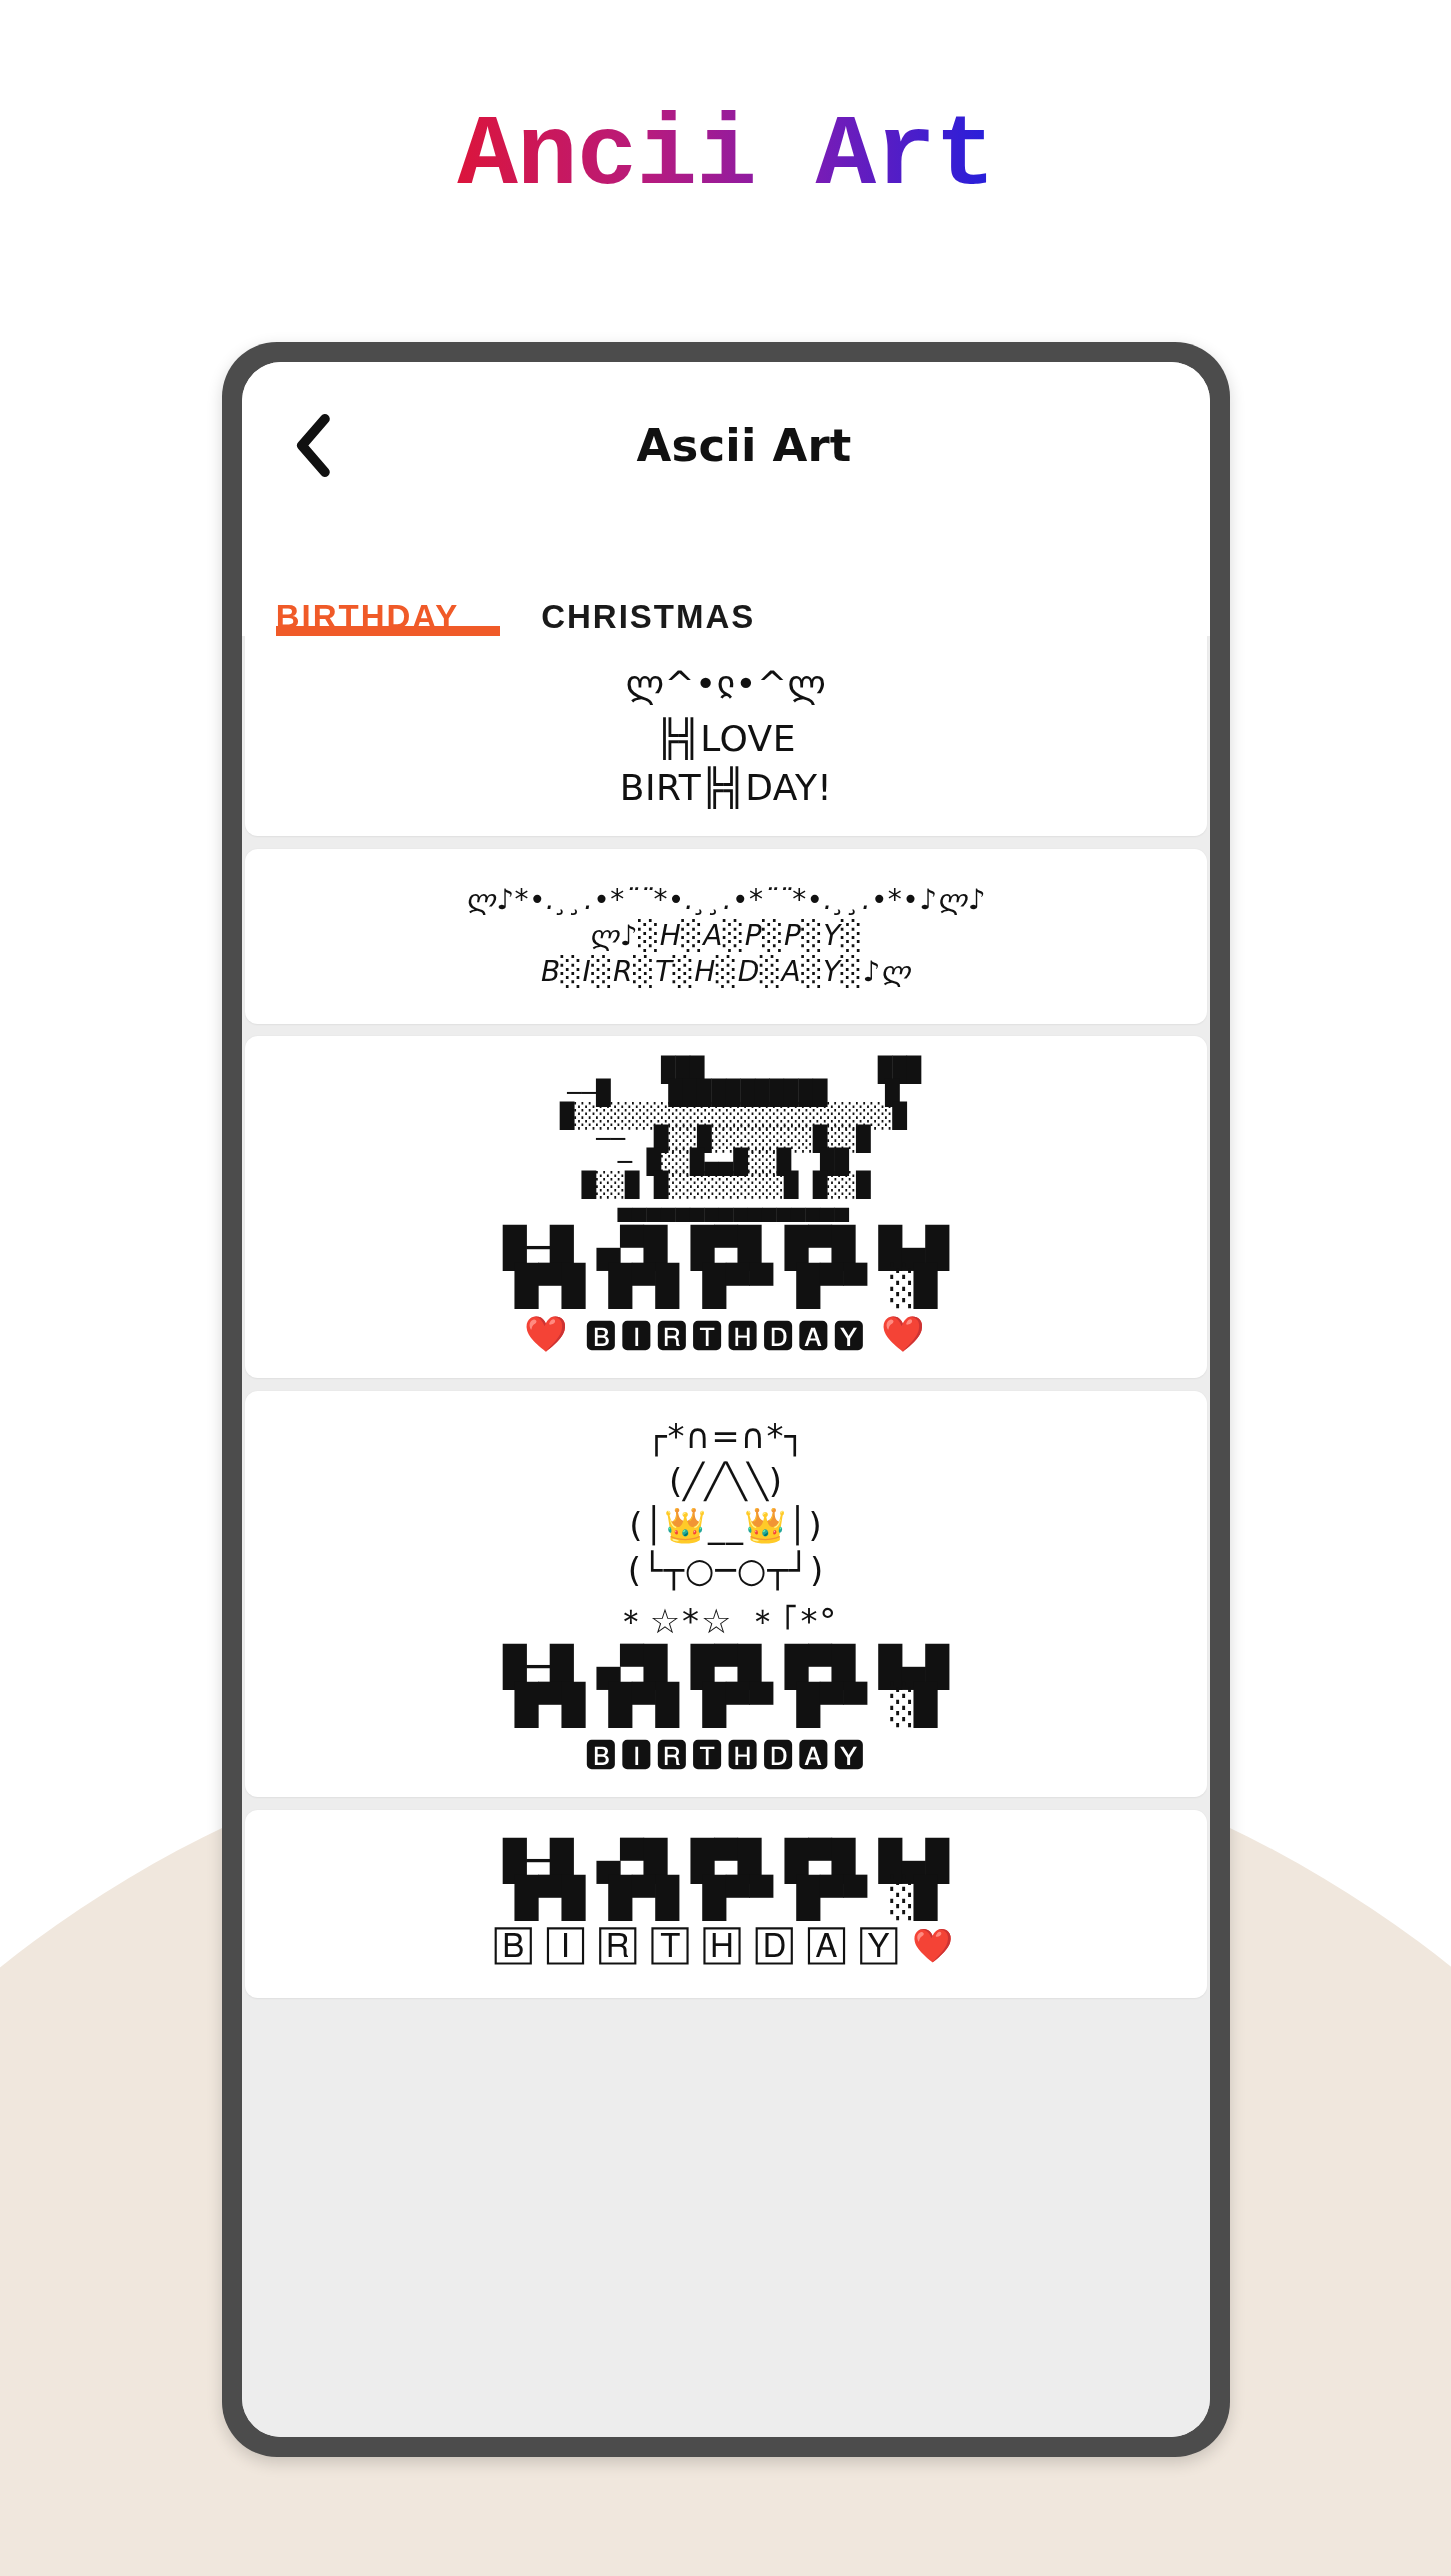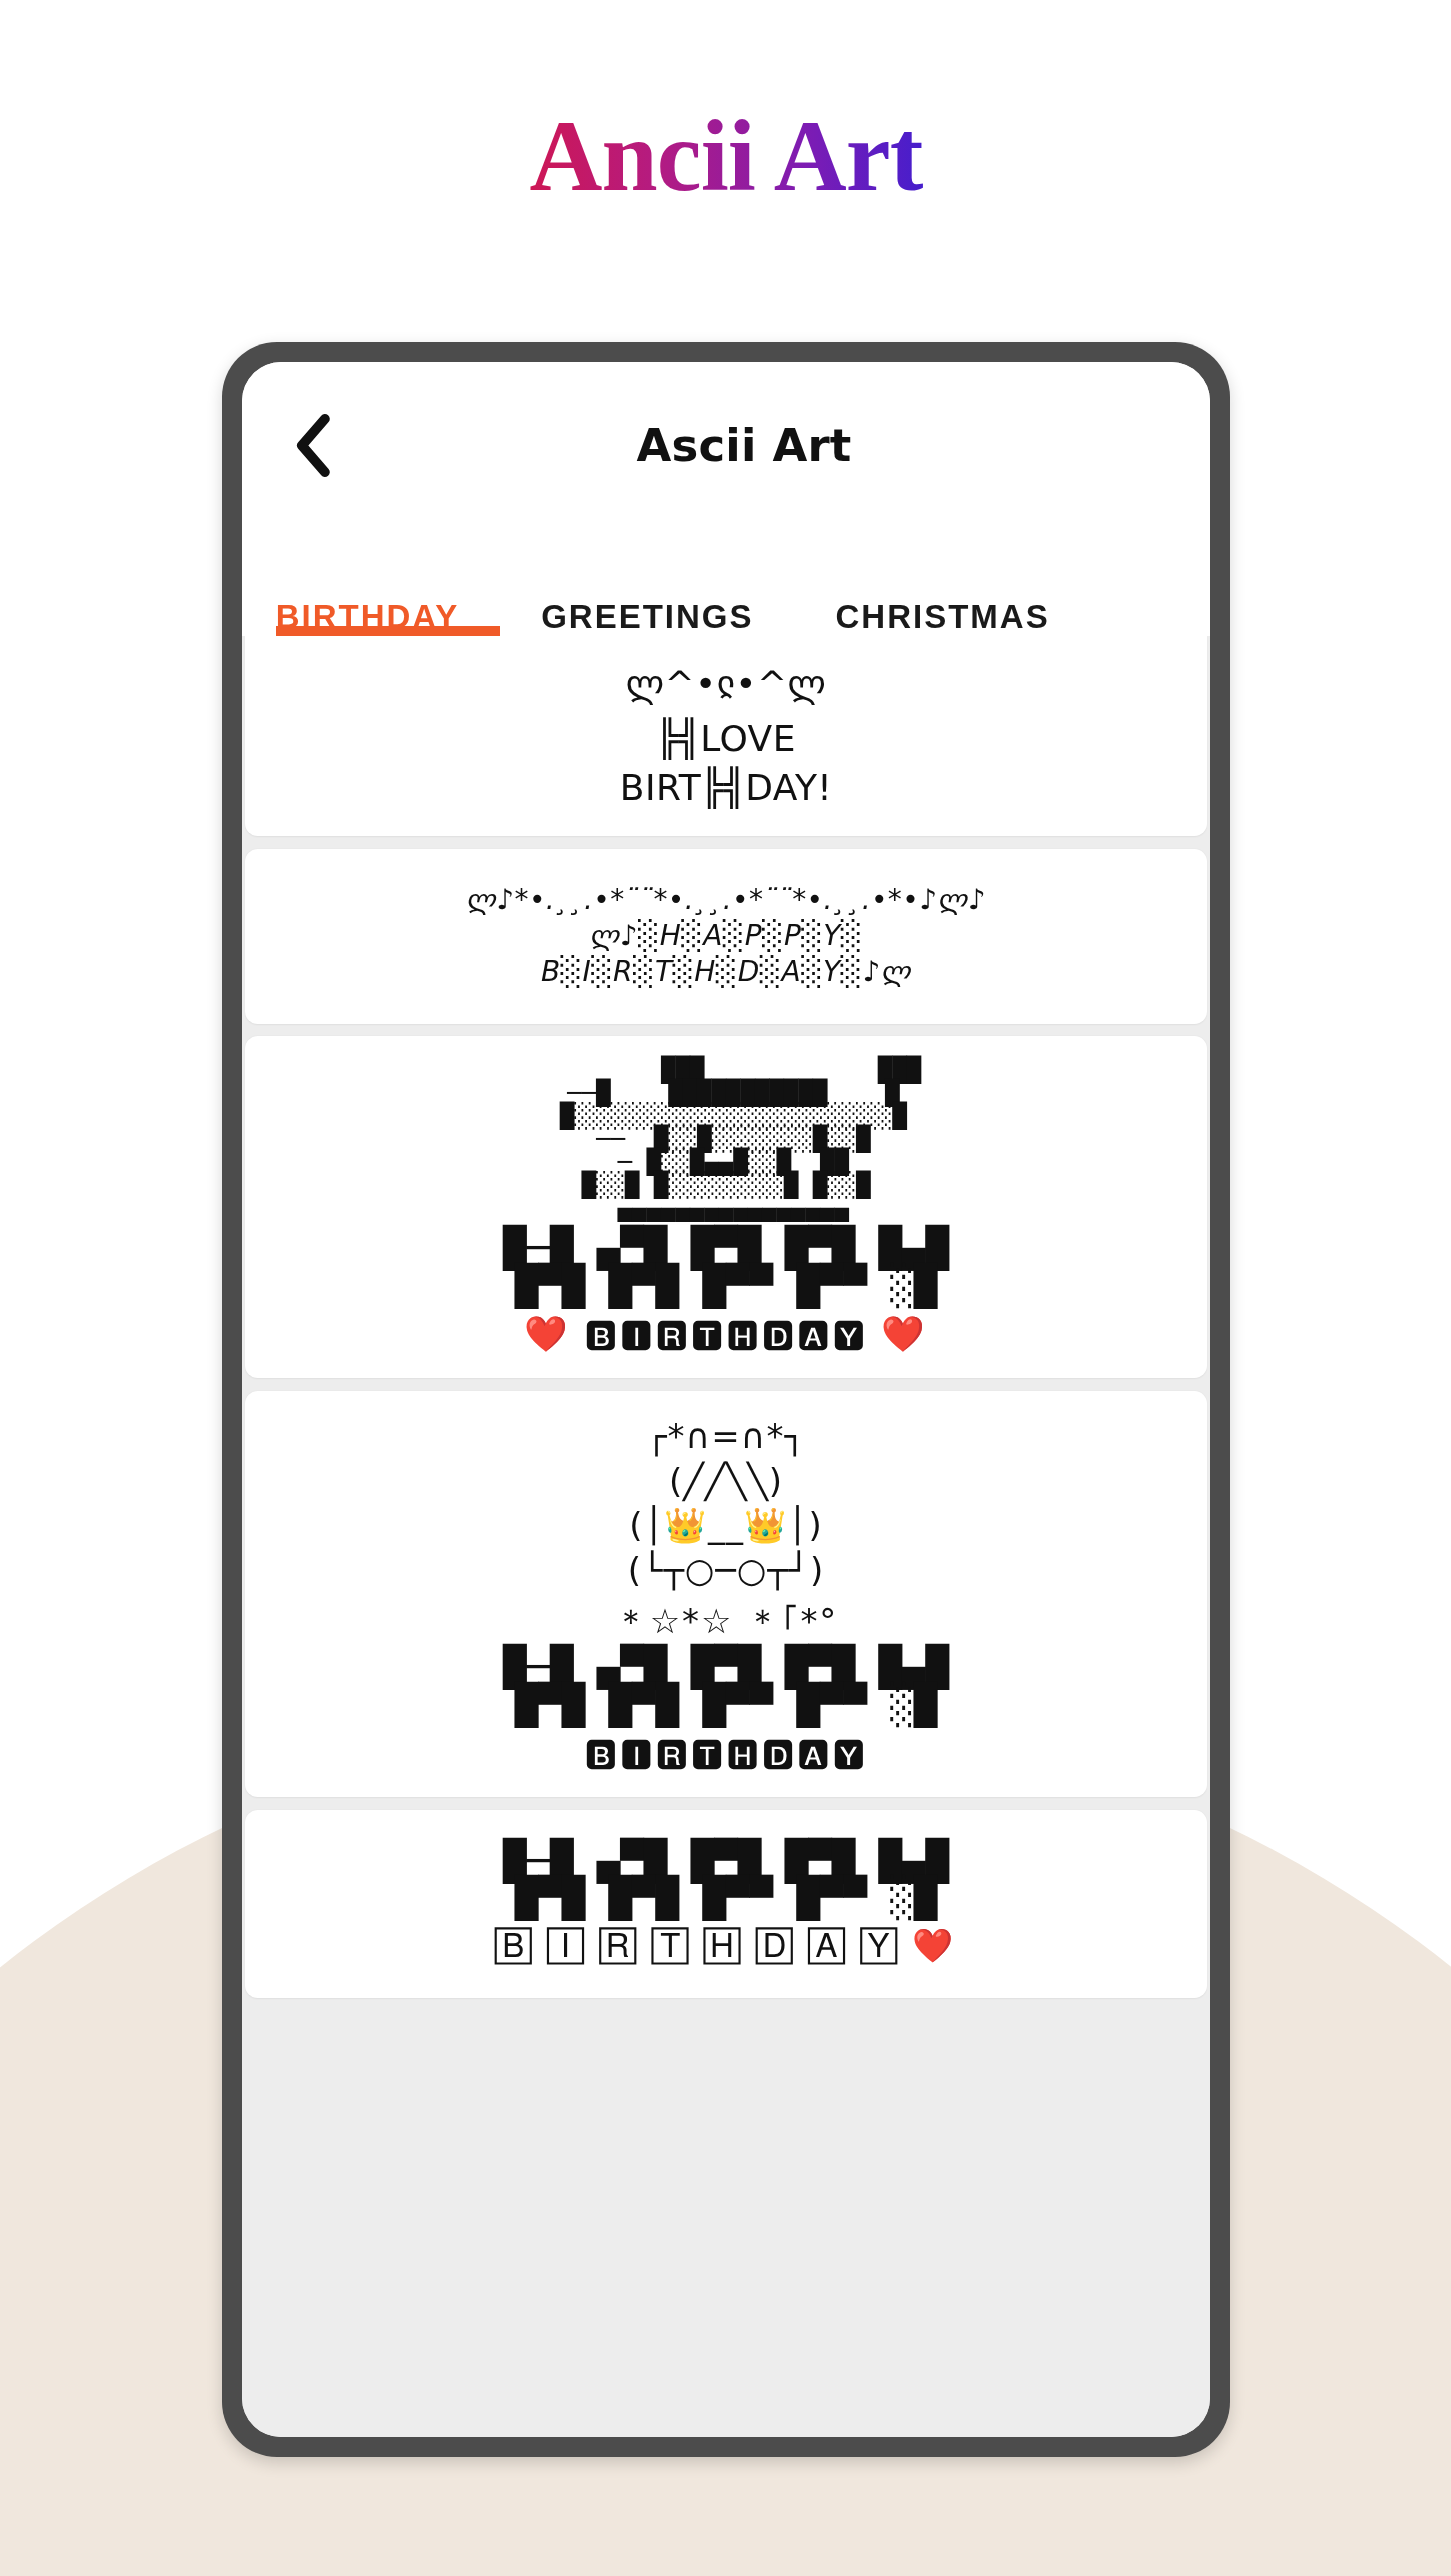--- a/index.html
+++ b/index.html
@@ -39,21 +39,21 @@
     z-index: 3;
     font-size: 101px;
     font-weight: 700;
     letter-spacing: -0.9px;
     line-height: 1.0;
     background: linear-gradient(90deg, #F01111 0%, #E5132A 28%, #B51B80 45%, #7A1CB5 56%, #1A1FE0 70%, #1116E8 100%);
     -webkit-background-clip: text;
     background-clip: text;
     color: transparent;
     -webkit-text-fill-color: transparent;
-    font-family: Liberation Serif, serif;
+    font-family: Liberation Mono, monospace;
   }
 
   
   #phone {
     position: absolute;
     left: 222px;
     top: 342px;
     width: 1008px;
     height: 2115px;
     background: #4C4C4C;
@@ -207,23 +207,20 @@
         </span>
       </div>
       <div id="appbar-title">Ascii Art</div>
     </div>
 
     <div id="tabbar">
       <div class="tab active">
         <span>BIRTHDAY</span>
       </div>
       <div class="tab">
-        <span>GREETINGS</span>
-      </div>
-      <div class="tab">
         <span>CHRISTMAS</span>
       </div>
     </div>
 
     <div id="list">
 
       <div class="card" style="min-height:177px;">
         <div class="art k1">ლ^•ჺ•^ლ</div>
         <div class="spacer-6"></div>
         <div class="art k1">╠╣LOVE</div>

